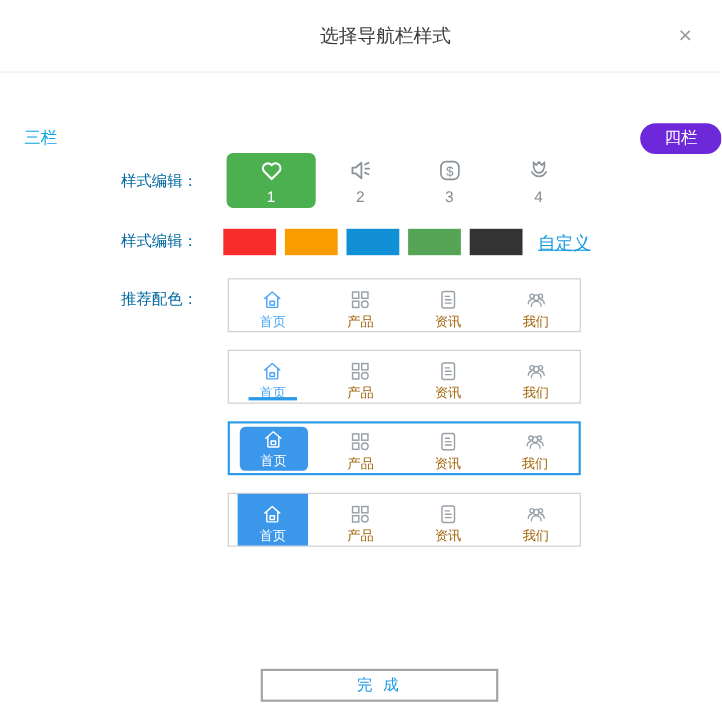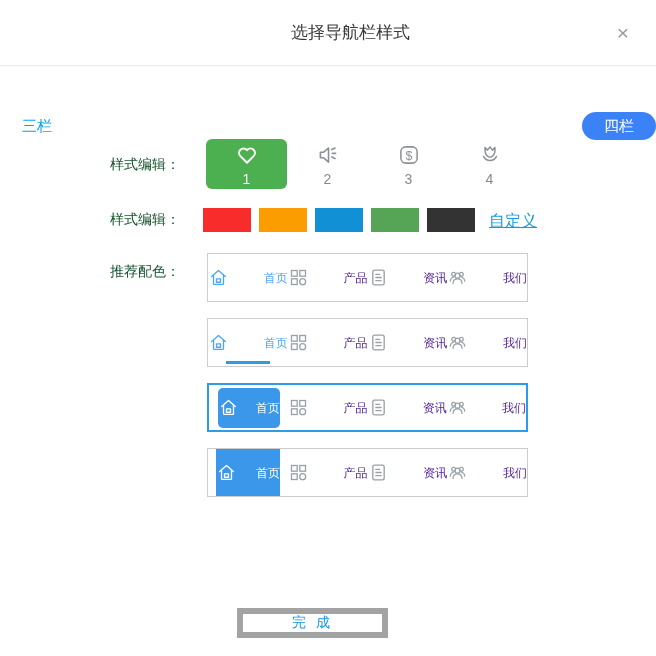--- a/index.html
+++ b/index.html
@@ -9,24 +9,24 @@
   
   .header { position:absolute; top:0; left:0; right:0; height:65px; border-bottom:1px solid #ebebeb; }
   .title { text-align:center; line-height:65px; font-size:17px; color:#3a3a3a;padding-left:45px; }
   .close { position:absolute; top:20px; right:20px; width:26px; height:26px; line-height:26px;
            text-align:center; font-size:21px; color:#9a9a9a; cursor:pointer; }
 
   
   .tabs { position:absolute; top:92px; left:0; right:0; display:flex; justify-content:space-between;
           align-items:center; gap:36px;margin-top:20px; }
   .tab { font-size:15px; color:#0da2e7; height:28px; line-height:28px; padding:0 22px; cursor:pointer; }
-  .tab.active { background:#3b82f6; color:#fff; border-radius:14px; }
-
-  
-  .sec-label { position:absolute; left:110px; font-size:14px; color:#14532d; }
+  .tab.active { background:#6d28d9; color:#fff; border-radius:14px; }
+
+  
+  .sec-label { position:absolute; left:110px; font-size:14px; color:#0369a1; }
 
   
   .opts { position:absolute; left:206px; top:139px; display:flex; }
   .opt { width:81px; height:50px; display:flex; flex-direction:column; align-items:center;
          justify-content:center; cursor:pointer; box-sizing:border-box; }
   .opt-icon { height:30px; display:flex; align-items:center; justify-content:center; color:#8b9198; line-height:0; }
   .opt-icon svg { width:26px; height:26px; }
   .opt-num { font-size:14px; color:#888; line-height:18px; }
   .opt.selected { background:#4caf50; border-radius:6px; }
   .opt.selected .opt-icon, .opt.selected .opt-num { color:#fff; }
@@ -37,36 +37,36 @@
   .custom-link { position:absolute; left:489px; top:211px; font-size:16px; color:#149ae0;
                  text-decoration:underline; cursor:pointer; }
 
   
   .preview-row { position:absolute; left:207px; width:321px; height:49px; border:1px solid #cccccc;
                  background:#fff; display:flex; box-sizing:border-box; cursor:pointer; }
   .preview-row.r0 { top:253px; } .preview-row.r1 { top:318px; }
   .preview-row.r2 { top:383px; } .preview-row.r3 { top:448px; }
   .preview-row.selected { border:2px solid #2d9be8; }
   .nav-item { flex:1; display:flex; align-items:center; justify-content:center; }
-  .pill { display:flex; align-items:center; justify-content:space-between;
+  .pill { display:flex; flex-direction:column; align-items:center; justify-content:flex-end;
           width:100%; height:100%; position:relative; }
   .nav-icon { color:#98a0a8; line-height:0; }
   .nav-icon svg { width:21px; height:21px; }
-  .nav-label { font-size:12px; color:#4c1d95; margin-top:1px; }
+  .nav-label { font-size:12px; color:#a16207; margin-top:1px; }
   .nav-item.active .nav-icon, .nav-item.active .nav-label { color:#4da6f5; }
   .underbar { position:absolute; bottom:2px; left:50%; transform:translateX(-50%);
               width:44px; height:3px; background:#2d9be8; }
   .nav-item.fill-rounded .pill { background:#3b97ea; border-radius:5px; width:62px; height:40px; }
   .nav-item.fill-square  .pill { background:#3b97ea; width:64px; height:100%; }
   .nav-item.fill-rounded .nav-icon, .nav-item.fill-rounded .nav-label,
   .nav-item.fill-square  .nav-icon, .nav-item.fill-square  .nav-label { color:#fff; }
 
   
-  .done-btn { position:absolute; left:237px; top:608px; width:151px; height:30px; background:#fff;
-              border:6px solid #a3a3a3; color:#149ae0; font-size:14px; letter-spacing:3px;
+  .done-btn { position:absolute; left:237px; top:608px; width:216px; height:30px; background:#fff;
+              border:2px solid #a3a3a3; color:#149ae0; font-size:14px; letter-spacing:3px;
               display:flex; align-items:center; justify-content:center; cursor:pointer;
               box-sizing:border-box; font-family:inherit; }
 </style>
 </head>
 <body>
 
 <div id="dialog">
 
   <div class="header">
     <div class="title">选择导航栏样式</div>

